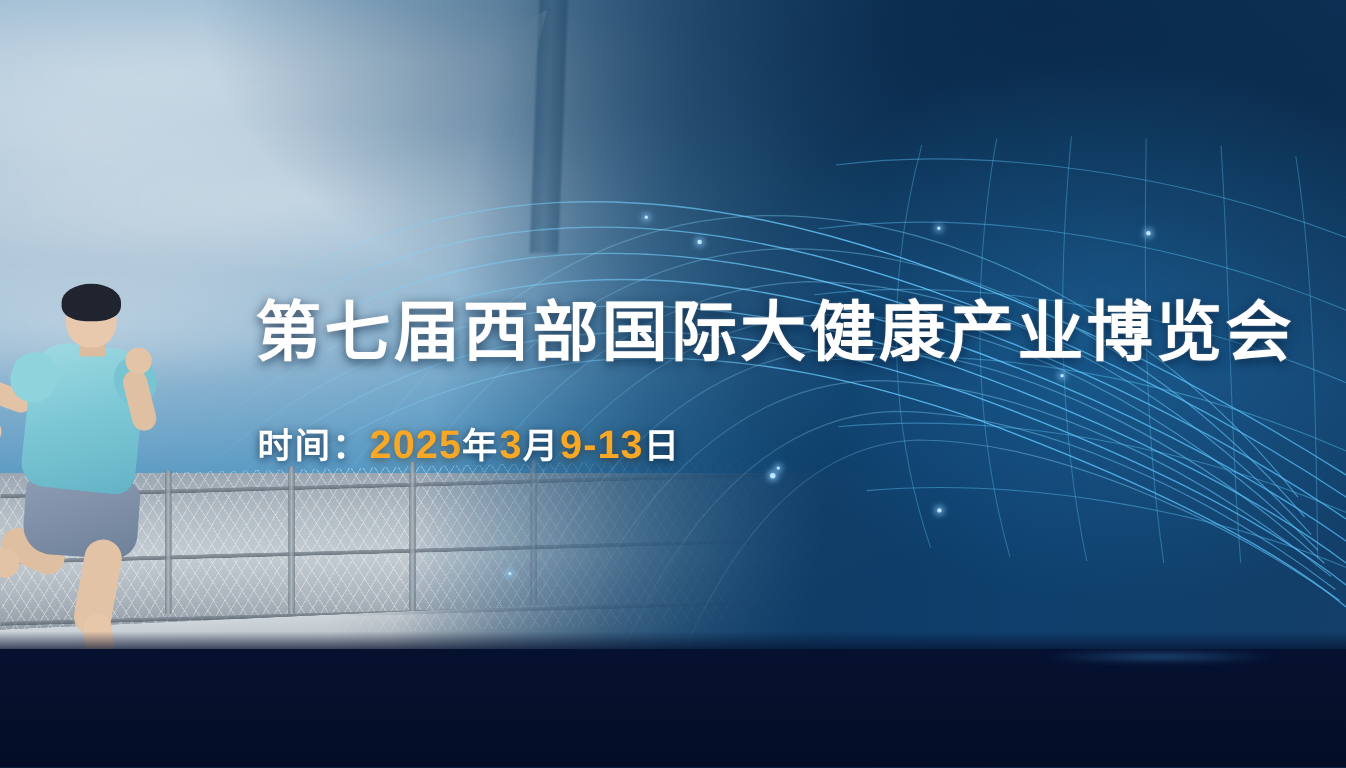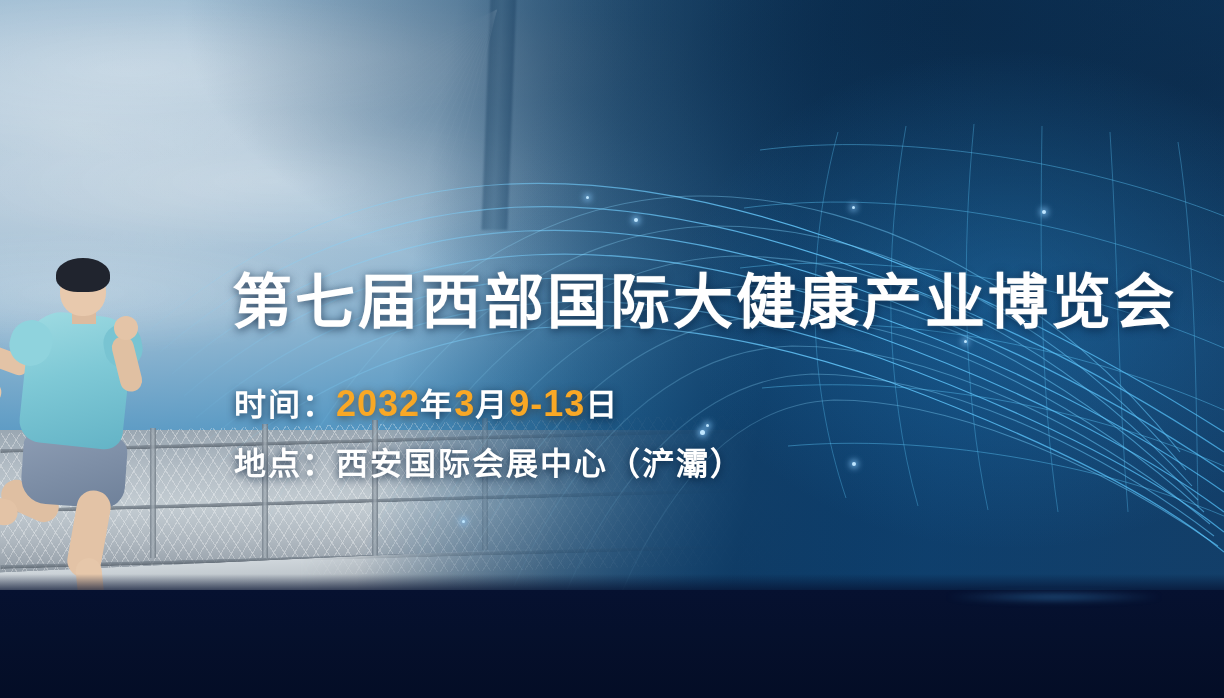--- a/index.html
+++ b/index.html
@@ -343,22 +343,19 @@
     <div class="band-glow"></div>
   </div>
 
   <div class="content">
 
     <div class="title">第七届西部国际大健康产业博览会</div>
 
     <div class="meta">
 
       <div class="meta-line">
-        <span class="cn">时间：</span><span class="num">2032</span><span class="cn">年</span><span class="num">3</span><span class="cn">月</span><span class="num">9-13</span><span class="cn">日</span>
+        <span class="cn">时间：</span><span class="num">2025</span><span class="cn">年</span><span class="num">3</span><span class="cn">月</span><span class="num">9-13</span><span class="cn">日</span>
       </div>
 
-      <div class="meta-line">
-        <span class="cn">地点：</span><span class="cn">西安国际会展中心（浐灞）</span>
-      </div>
 
     </div>
   </div>
 </div>
 
 </body></html>

